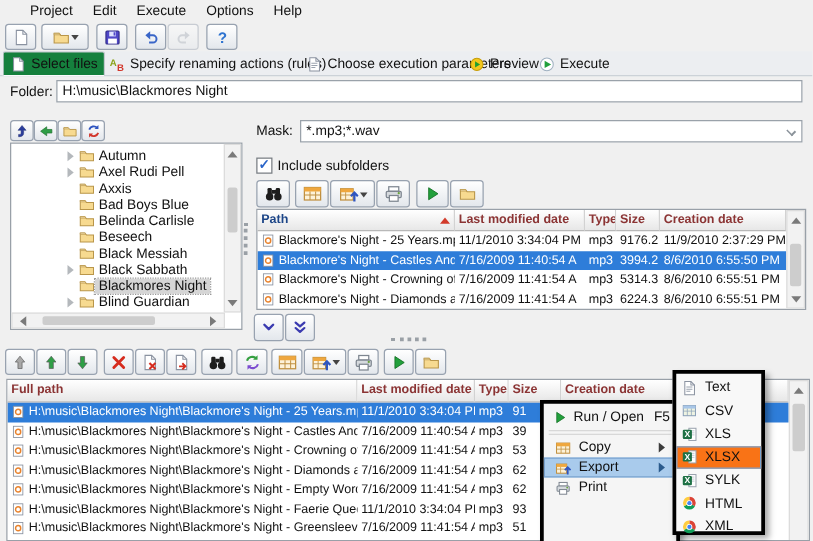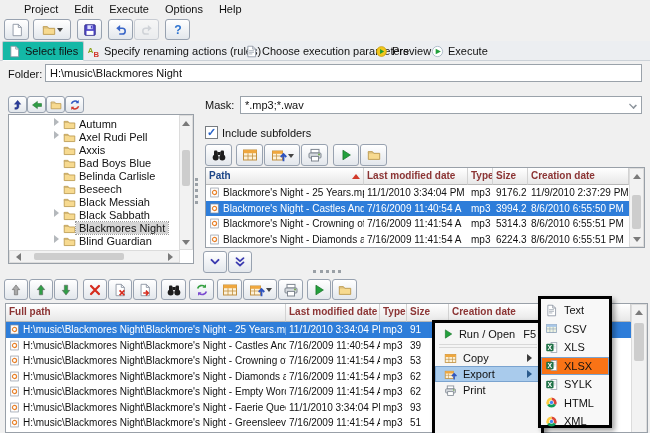--- a/index.html
+++ b/index.html
@@ -10,29 +10,29 @@
   
   .menubar{position:absolute;left:0;top:0;width:650px;height:18px;display:flex;align-items:center;padding-left:16px}
   .menubar .mitem{padding:1px 8px;cursor:default}
   
   .btn{position:absolute;border:1px solid #98a2b0;border-radius:3px;background:linear-gradient(#ffffff,#e3e7ec);display:flex;align-items:center;justify-content:center;gap:1px}
   .btn.dis{opacity:.45}
   .caret{width:0;height:0;border:3px solid transparent;border-top:4px solid #444;margin-top:4px}
   
   .tabbar{position:absolute;left:0;top:41px;width:650px;height:20px;background:#eceef1;border-bottom:1px solid #ccd2d8}
   .tab{position:absolute;top:41px;height:20px;display:flex;align-items:center;gap:4px;padding:0 5px;white-space:nowrap}
-  .tab.active{background:#14b8a6;border:1px solid #c2c8ce;border-bottom:1px solid #fafbfc;border-radius:2px 2px 0 0}
+  .tab.active{background:#15803d;border:1px solid #c2c8ce;border-bottom:1px solid #fafbfc;border-radius:2px 2px 0 0}
   
   .input{position:absolute;background:#fff;border:1px solid #9aa2aa;display:flex;align-items:center;padding:0 4px;white-space:nowrap;overflow:hidden}
   .combo-arrow{position:absolute;right:4px;top:4px;width:8px;height:8px;border-right:2px solid #8b939b;border-bottom:2px solid #8b939b;transform:rotate(45deg) scale(.8,.6)}
   .cb{position:absolute;width:13px;height:13px;background:#fff;border:1px solid #767b80;display:flex;align-items:center;justify-content:center;font-weight:bold;color:#2a64c8;font-size:11px;line-height:11px}
   
   .panel{position:absolute;background:#fff;border:1px solid #99a0a8}
   
-  .trow{position:absolute;left:1px;height:13px;display:flex;align-items:flex-start;white-space:nowrap}
+  .trow{position:absolute;left:1px;height:13px;display:flex;align-items:center;white-space:nowrap}
   .texp{width:0;height:0;border-top:4px solid transparent;border-bottom:4px solid transparent;border-left:5px solid #b4b8bc;margin-right:4px}
   .tlabel{padding:0 3px}
   .tlabel.sel{background:#d5d5d5;outline:1px dotted #9a9a9a}
   
   .thead{display:grid;height:17px}
   .thcell{position:relative;background:linear-gradient(#ffffff,#e7e7e7);border-right:1px solid #d2d2d2;border-bottom:1px solid #b8b8b8;font-weight:bold;font-size:10px;color:#8b3434;padding:2px 3px;white-space:nowrap;overflow:hidden}
   .thcell.navy{color:#1c4587}
   .trowg{display:grid;height:15.5px}
   .tcell{display:flex;align-items:center;gap:3px;font-size:10px;padding:0 3px;white-space:nowrap;overflow:hidden}
   .rowsel{background:#2e7dd9;color:#fff}

